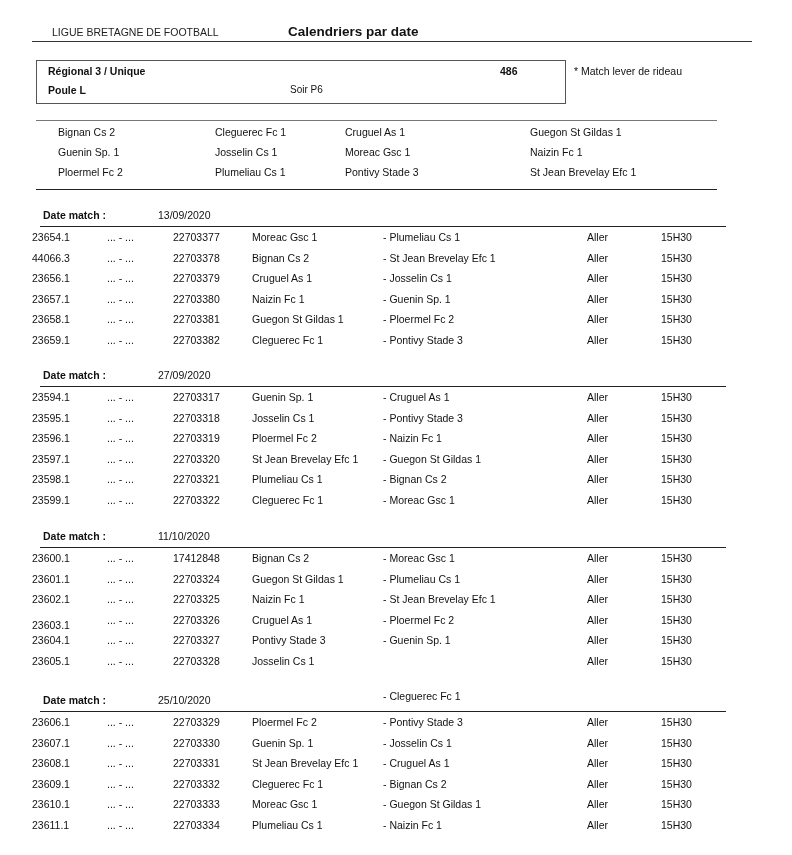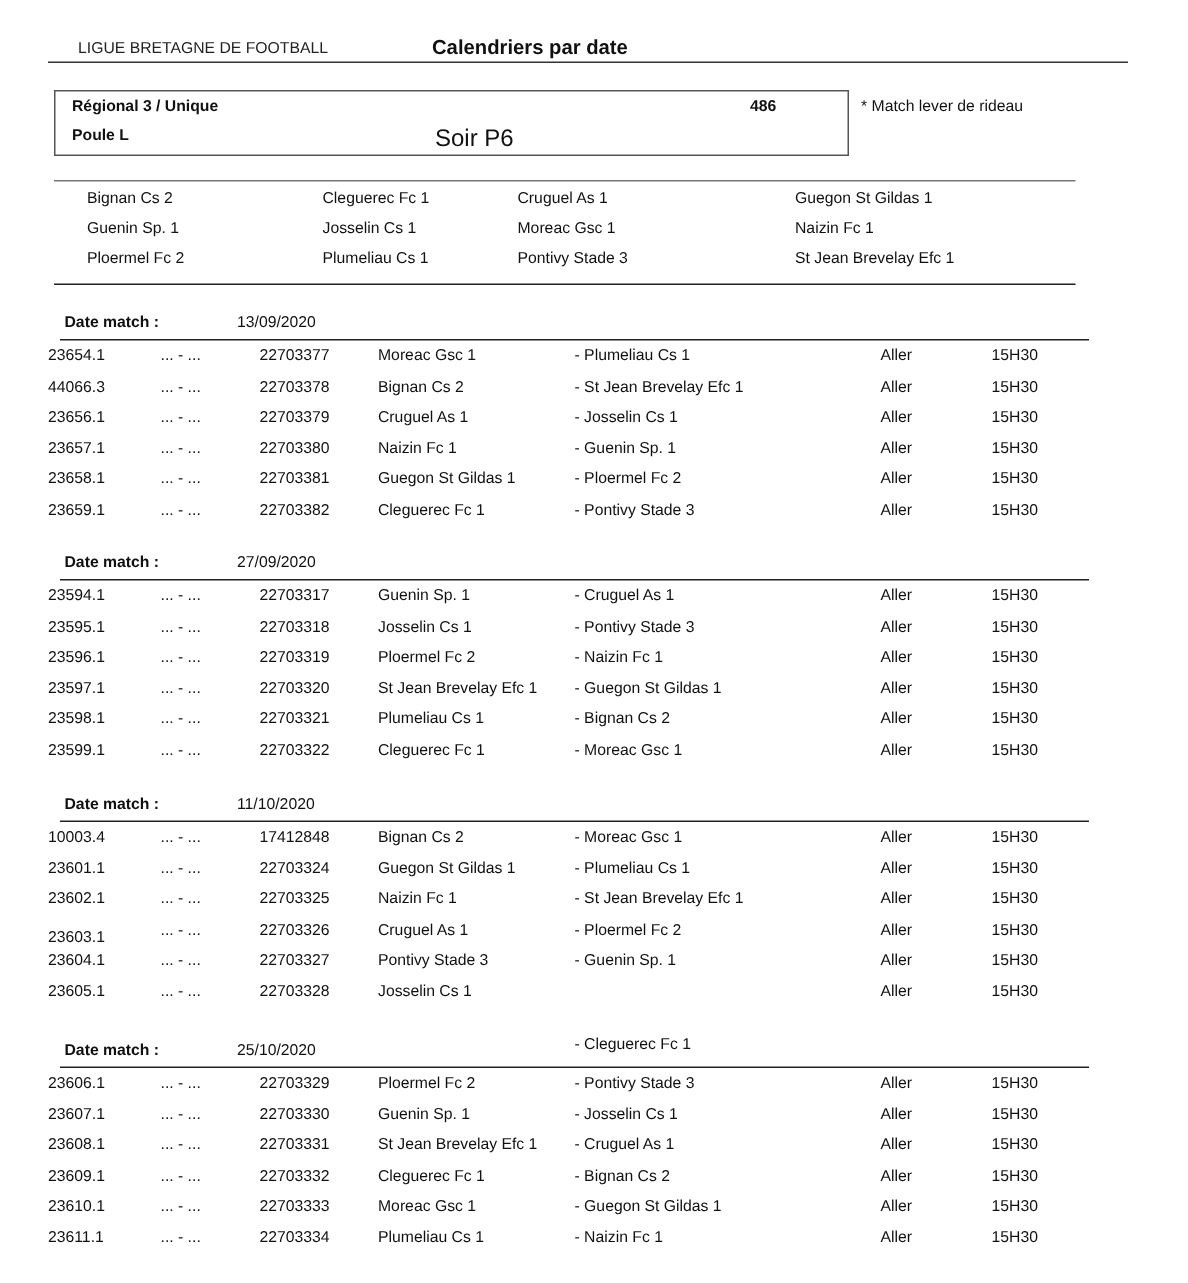--- a/index.html
+++ b/index.html
@@ -9,21 +9,21 @@
     }
     .abs { position: absolute; white-space: nowrap; }
     .hdr-left { left: 52px; top: 26px; font-size: 10.5px; color: #222; }
     .hdr-title { left: 288px; top: 24px; font-size: 13.5px; font-weight: bold; }
     .hdr-line { position: absolute; left: 32px; top: 41px; width: 720px; height: 0; border-top: 1.5px solid #333; }
 
     .comp-box { position: absolute; left: 36px; top: 60px; width: 528px; height: 42px; border: 1px solid #555; border-right-width: 1.5px; border-bottom-width: 1.5px; }
     .comp-name { left: 48px; top: 65px; font-weight: bold; font-size: 10.5px; }
     .comp-code { left: 500px; top: 65px; font-weight: bold; font-size: 10.5px; }
     .comp-poule { left: 48px; top: 84px; font-weight: bold; font-size: 10.5px; }
-    .comp-soir { left: 290px; top: 84px; font-size: 16px; }
+    .comp-soir { left: 290px; top: 84px; font-size: 10px; }
     .note { left: 574px; top: 65px; font-size: 10.5px; }
 
     .teams-top { position: absolute; left: 36px; top: 120px; width: 681px; border-top: 1.5px solid #777; }
     .teams-bot { position: absolute; left: 36px; top: 189px; width: 681px; border-top: 1.5px solid #222; }
     .team { font-size: 10.5px; }
 
     .date-label { font-weight: bold; font-size: 10.5px; }
     .date-value { font-size: 10.5px; }
     .date-line { position: absolute; left: 40px; width: 686px; border-top: 1.5px solid #222; }
     .cell { font-size: 10.5px; }
@@ -176,21 +176,21 @@
         <div class="abs cell" style="left: 383px; top: 493.5px;">- Moreac Gsc 1</div>
         <div class="abs cell" style="left: 587px; top: 493.5px;">Aller</div>
         <div class="abs cell" style="left: 661px; top: 493.5px;">15H30</div>
       </div>
     </div>
     <div>
       <div class="abs date-label" style="left: 43px; top: 530px;">Date match :</div>
       <div class="abs date-value" style="left: 158px; top: 530px;">11/10/2020</div>
       <div class="date-line" style="top: 547px;"></div>
       <div>
-        <div class="abs cell" style="left: 32px; top: 552px;">10003.4</div>
+        <div class="abs cell" style="left: 32px; top: 552px;">23600.1</div>
         <div class="abs cell" style="left: 107px; top: 552px;">... - ...</div>
         <div class="abs cell" style="left: 173px; top: 552px;">17412848</div>
         <div class="abs cell" style="left: 252px; top: 552px;">Bignan Cs 2</div>
         <div class="abs cell" style="left: 383px; top: 552px;">- Moreac Gsc 1</div>
         <div class="abs cell" style="left: 587px; top: 552px;">Aller</div>
         <div class="abs cell" style="left: 661px; top: 552px;">15H30</div>
       </div>
       <div>
         <div class="abs cell" style="left: 32px; top: 572.5px;">23601.1</div>
         <div class="abs cell" style="left: 107px; top: 572.5px;">... - ...</div>

